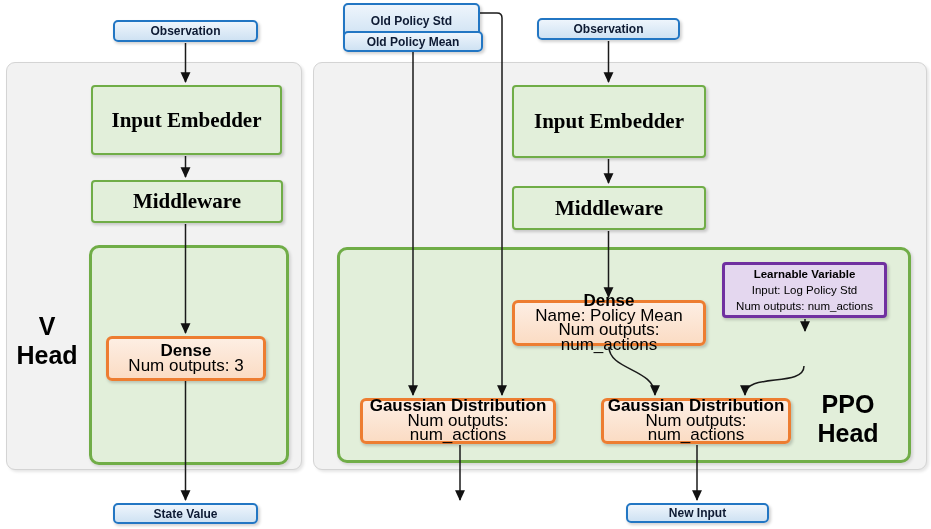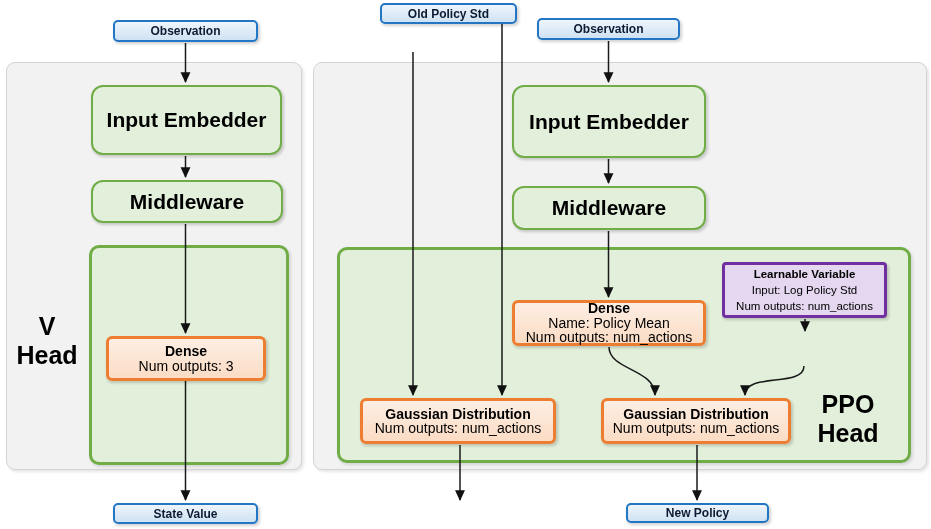--- a/index.html
+++ b/index.html
@@ -33,47 +33,47 @@
     text-align:center; color:#000;
     box-shadow:1.5px 2px 3px rgba(0,0,0,0.18);
   }
   .node.blue{
     background:linear-gradient(var(--blue-fill-top),var(--blue-fill-bot));
     border:2.5px solid var(--blue-border); border-radius:5px;
     font-size:12px; font-weight:bold; color:#0d1a33;
   }
   .node.green{
     background:var(--green-fill);
-    border:2.5px solid var(--green-border); border-radius:12px;
-    font-size:21px; font-weight:bold;
+    border:2.5px solid var(--green-border); border-radius:4px;
+    font-size:21px; font-weight:bold;font-family:Liberation Serif, serif;
   }
   .node.orange{
     background:linear-gradient(var(--orange-fill-top),var(--orange-fill-bot));
     border:3px solid var(--orange-border); border-radius:6px;
-    font-size:14px; line-height:14.5px;
+    font-size:17px; line-height:14.5px;
   }
   .node.purple{
     background:var(--purple-fill);
     border:3px solid var(--purple-border); border-radius:4px;
     font-size:11.5px; line-height:16px;
   }
   .node .t{font-weight:bold;}
   .node .l{font-weight:normal;}
   .head-label{
     position:absolute; z-index:2; text-align:center;
     font-size:25px; font-weight:bold; line-height:29px; color:#000;
   }
   
   #v-panel{left:6px; top:62px; width:294px; height:406px;}
   #ppo-panel{left:313px; top:62px; width:612px; height:406px;}
   #v-container{left:89px; top:245px; width:194px; height:214px; z-index:2;}
   #ppo-container{left:337px; top:247px; width:568px; height:210px; z-index:2;}
 
   #obs-left{left:113px; top:20px; width:145px; height:22px;}
-  #old-policy-std{left:343px; top:3px; width:137px; height:21px;margin-left:37px;}
+  #old-policy-std{left:343px; top:3px; width:137px; height:36px;}
   #old-policy-mean{left:343px; top:31px; width:140px; height:21px;}
   #obs-right{left:537px; top:18px; width:143px; height:22px;}
   #state-value{left:113px; top:503px; width:145px; height:21px;}
   #old-policy{left:391px; top:503px; width:141px; height:20px;}
   #new-policy{left:626px; top:503px; width:143px; height:20px;}
 
   #ie-left{left:91px; top:85px; width:191px; height:70px;}
   #mw-left{left:91px; top:180px; width:192px; height:43px;}
   #ie-right{left:512px; top:85px; width:194px; height:73px;}
   #mw-right{left:512px; top:186px; width:194px; height:44px;}
@@ -145,20 +145,23 @@
     <span class="t">Dense</span>
     <span class="l">Num outputs: 3</span>
   </div>
   <div class="node blue" id="state-value">
     <span>State Value</span>
   </div>
 
   <div class="node blue" id="old-policy-std">
     <span>Old Policy Std</span>
   </div>
+  <div class="node blue" id="old-policy-mean">
+    <span>Old Policy Mean</span>
+  </div>
   <div class="node blue" id="obs-right">
     <span>Observation</span>
   </div>
   <div class="node green" id="ie-right">
     <span>Input Embedder</span>
   </div>
   <div class="node green" id="mw-right">
     <span>Middleware</span>
   </div>
   <div class="node orange" id="dense-right">
@@ -173,16 +176,16 @@
   </div>
   <div class="node orange" id="gauss-left">
     <span class="t">Gaussian Distribution</span>
     <span class="l">Num outputs: num_actions</span>
   </div>
   <div class="node orange" id="gauss-right">
     <span class="t">Gaussian Distribution</span>
     <span class="l">Num outputs: num_actions</span>
   </div>
   <div class="node blue" id="new-policy">
-    <span>New Policy</span>
+    <span>New Input</span>
   </div>
 
 </div>
 
 </body></html>

